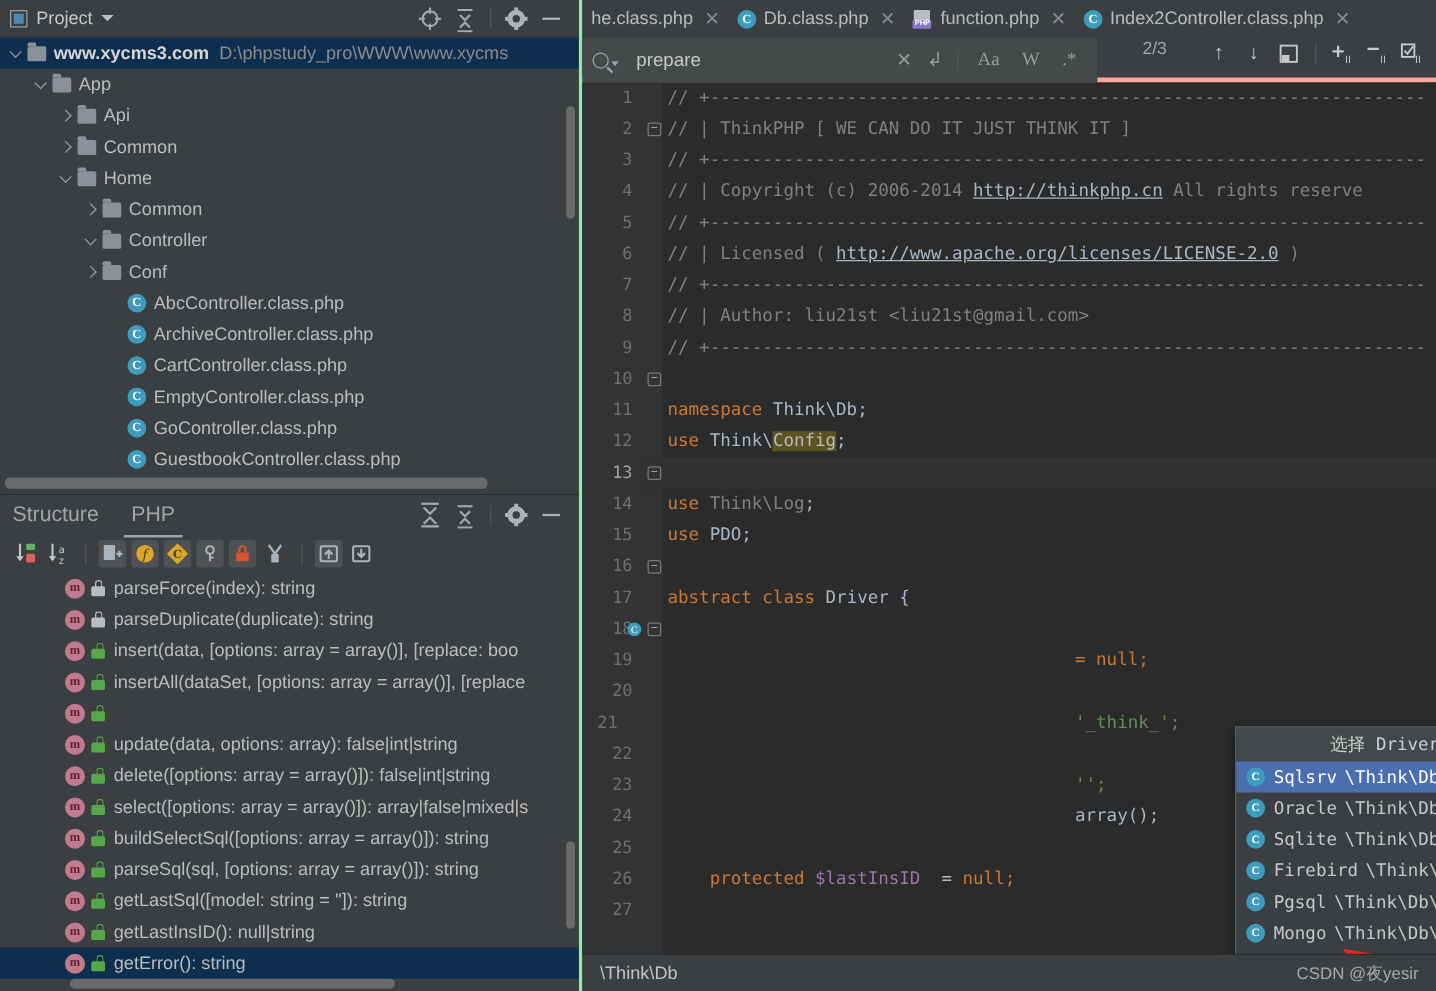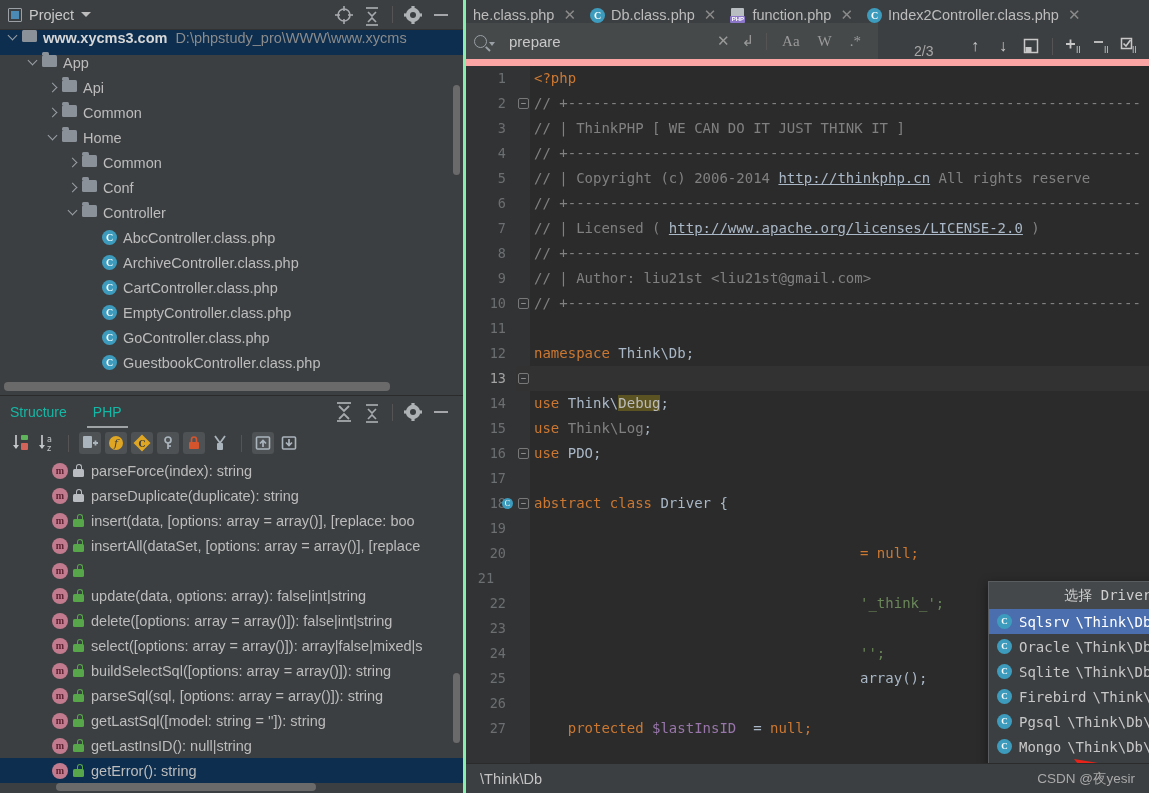--- a/index.html
+++ b/index.html
@@ -26,21 +26,21 @@
                           background:#4a8ab5;}
   .proj-title{font-size:14.5px;color:#c8c8c8;}
   .caret{margin-left:7px;width:0;height:0;border-left:5px solid transparent;
          border-right:5px solid transparent;border-top:5px solid #bdbdbd;}
   .hspace{flex:1}
   .hicon{width:22px;height:22px;margin:0 3px;position:relative;opacity:.85;}
   .sep-v{width:1px;height:17px;background:#545454;margin:0 6px;}
 
   
   .tree{flex:1;overflow:hidden;position:relative;background:#3c3f41;}
-  .row{height:25px;display:flex;align-items:flex-start;white-space:nowrap;
+  .row{height:25px;display:flex;align-items:center;white-space:nowrap;
        font-size:14.5px;color:#bcbcbc;padding-right:8px;}
   .row.sel{background:#0d2e4e;}
   .arrow{width:14px;height:14px;flex:none;position:relative;margin-right:2px;}
   .arrow.r::before,.arrow.d::before{content:"";position:absolute;width:6px;height:6px;
        border-right:1.6px solid #9aa0a6;border-bottom:1.6px solid #9aa0a6;}
   .arrow.r::before{left:3px;top:3.5px;transform:rotate(-45deg);}
   .arrow.d::before{left:3px;top:2px;transform:rotate(45deg);}
   .folder{width:15px;height:12px;flex:none;background:#8a9199;border-radius:1.5px;
           margin-right:6px;position:relative;}
   .folder::before{content:"";position:absolute;left:0;top:-3px;width:7px;height:3px;
@@ -52,21 +52,21 @@
   .dim{color:#8b8b8b;margin-left:8px;}
   .tree-scroll-h{position:absolute;left:4px;bottom:4px;width:386px;height:9px;
                  background:#6a6a6a;border-radius:4px;}
   .tree-scroll-v{position:absolute;right:3px;top:55px;width:7px;height:90px;
                  background:#6a6a6a;border-radius:4px;}
 
   
   .struct{height:398px;display:flex;flex-direction:column;background:#3c3f41;
           border-top:1px solid #2b2b2b;}
   .struct-tabs{height:32px;display:flex;align-items:center;padding:0 8px;}
-  .stab{font-size:14px;color:#14b8a6;margin-right:22px;padding:5px 2px;position:relative;}
+  .stab{font-size:17px;color:#a3a3a3;margin-right:22px;padding:5px 2px;position:relative;}
   .stab.active::after{content:"";position:absolute;left:-4px;right:-4px;bottom:-3px;height:2px;
                       background:#9fa3a6;}
   .struct-tools{height:30px;display:flex;align-items:center;padding:0 10px;gap:4px;}
   .tbtn{width:22px;height:22px;position:relative;display:flex;align-items:center;
         justify-content:center;border-radius:3px;}
   .tbtn.on{background:#4e5254;}
   .struct-list{flex:1;overflow:hidden;position:relative;}
   .srow{height:25px;display:flex;align-items:center;white-space:nowrap;font-size:14.5px;
         color:#bcbcbc;padding-left:52px;}
   .srow.sel{background:#0d2e4e;}
@@ -91,22 +91,22 @@
        color:#bcbcbc;white-space:nowrap;flex:none;}
   .tab .x{margin-left:9px;color:#8a8a8a;font-size:15px;}
   .php-ico{width:16px;height:15px;flex:none;margin-right:6px;position:relative;}
   .php-ico .pg{position:absolute;left:1px;top:0;width:13px;height:9px;background:#b8bdc2;
                border-radius:1px;}
   .php-ico .pp{position:absolute;left:0;bottom:0;width:15px;height:7px;background:#8b76c9;
                color:#fff;font-size:6px;line-height:7px;text-align:center;border-radius:1px;
                font-family:"Liberation Sans",sans-serif;font-weight:bold;}
 
   
-  .findbar{height:36px;background:#3c3f41;display:flex;align-items:flex-end;
-           border-bottom:7px solid #fca5a5;position:relative;}
+  .findbar{height:36px;background:#3c3f41;display:flex;align-items:flex-start;
+           border-bottom:4px solid #fca5a5;position:relative;}
   .findfield{width:412px;height:36px;background:#45494a;display:flex;align-items:center;
              padding:0 8px;}
   .magn{width:13px;height:13px;border:1.7px solid #9aa0a6;border-radius:50%;position:relative;flex:none;}
   .magn::after{content:"";position:absolute;right:-5px;bottom:-3px;width:6px;height:1.7px;
                background:#9aa0a6;transform:rotate(45deg);}
   .magn-caret{width:0;height:0;border-left:3px solid transparent;border-right:3px solid transparent;
               border-top:4px solid #9aa0a6;margin-left:2px;margin-top:5px;}
   .findtext{margin-left:14px;font-size:15px;color:#c8c8c8;flex:1;}
   .fic{color:#9a9a9a;font-size:15px;margin:0 6px;}
   .fopt{font-size:15px;color:#9a9a9a;margin:0 9px;font-family:"Liberation Serif",serif;}
@@ -241,28 +241,28 @@
             <span class="arrow d"></span>
             <span class="folder"></span>
             <span>Home</span>
           </div>
           <div class="row" style="padding-left: 66px;">
             <span class="arrow r"></span>
             <span class="folder"></span>
             <span>Common</span>
           </div>
           <div class="row" style="padding-left: 66px;">
+            <span class="arrow d"></span>
+            <span class="folder"></span>
+            <span>Controller</span>
+          </div>
+          <div class="row" style="padding-left: 66px;">
             <span class="arrow r"></span>
             <span class="folder"></span>
             <span>Conf</span>
-          </div>
-          <div class="row" style="padding-left: 66px;">
-            <span class="arrow d"></span>
-            <span class="folder"></span>
-            <span>Controller</span>
           </div>
           <div class="row" style="padding-left: 86px;">
             <span class="arrow"></span>
             <span class="cico">C</span>
             <span>AbcController.class.php</span>
           </div>
           <div class="row" style="padding-left: 86px;">
             <span class="arrow"></span>
             <span class="cico">C</span>
             <span>ArchiveController.class.php</span>
@@ -584,21 +584,20 @@
               <text x="12" y="16" font-size="8" fill="#c8c8c8" font-family="DejaVu Sans">II</text>
             </svg>
         </span>
       </div>
     </div>
 
     <div class="editor">
       <div class="gutter"></div>
       <div class="fold"></div>
       <div class="codearea" id="code-lines">
-          <div class="cl"><span class="code"><span class="kw">&lt;?php</span></span></div>
           <div class="cl"><span class="code"><span class="cmt">// +----------------------------------------------------------------------</span></span></div>
           <div class="cl"><span class="code"><span class="cmt">// | ThinkPHP [ WE CAN DO IT JUST THINK IT ]</span></span></div>
           <div class="cl"><span class="code"><span class="cmt">// +----------------------------------------------------------------------</span></span></div>
           <div class="cl"><span class="code"><span class="cmt">// | Copyright (c) 2006-2014 </span><span class="lnk">http://thinkphp.cn</span><span class="cmt"> All rights reserve</span></span></div>
           <div class="cl"><span class="code"><span class="cmt">// +----------------------------------------------------------------------</span></span></div>
           <div class="cl"><span class="code"><span class="cmt">// | Licensed ( </span><span class="lnk">http://www.apache.org/licenses/LICENSE-2.0</span><span class="cmt"> )</span></span></div>
           <div class="cl"><span class="code"><span class="cmt">// +----------------------------------------------------------------------</span></span></div>
           <div class="cl"><span class="code"><span class="cmt">// | Author: liu21st &lt;liu21st@gmail.com&gt;</span></span></div>
           <div class="cl"><span class="code"><span class="cmt">// +----------------------------------------------------------------------</span></span></div>
           <div class="cl"><span class="code"></span></div>

